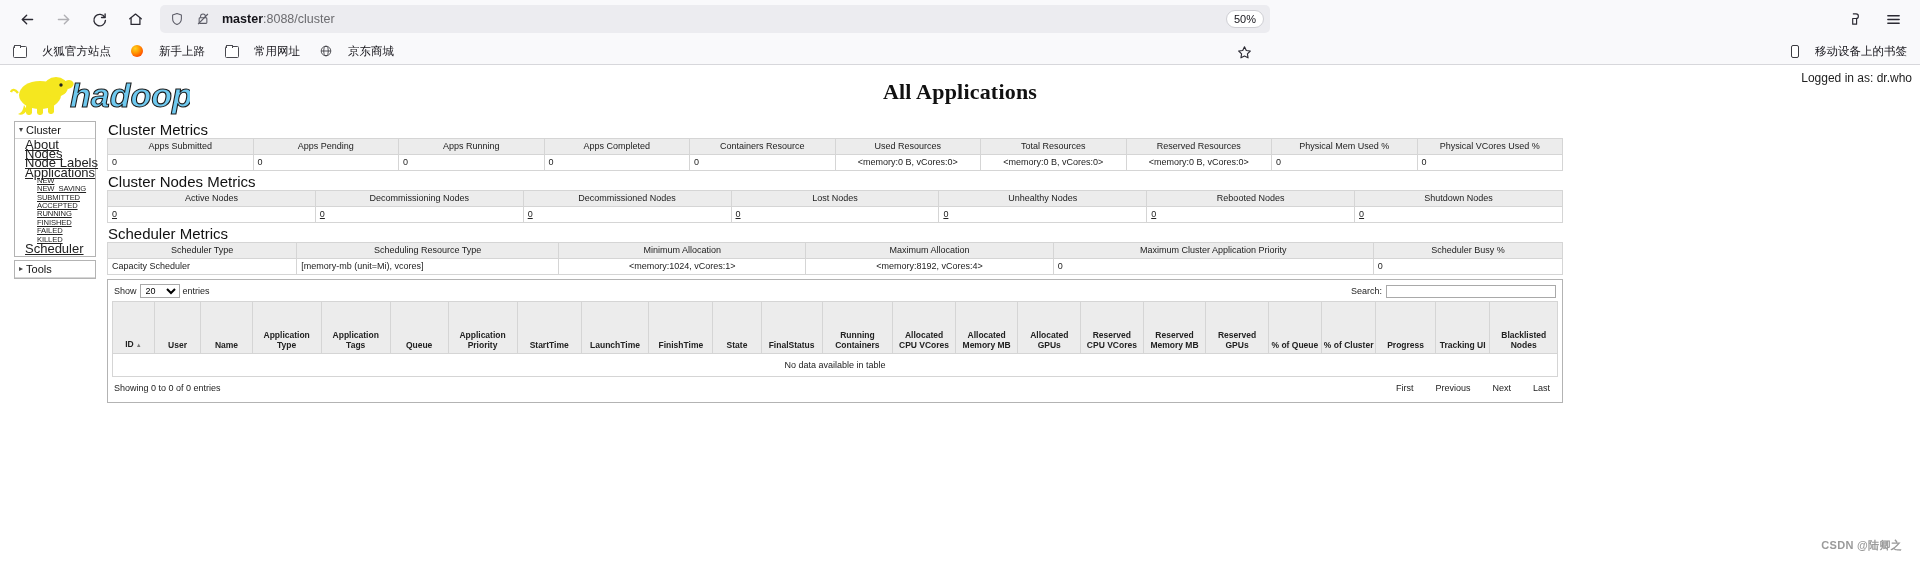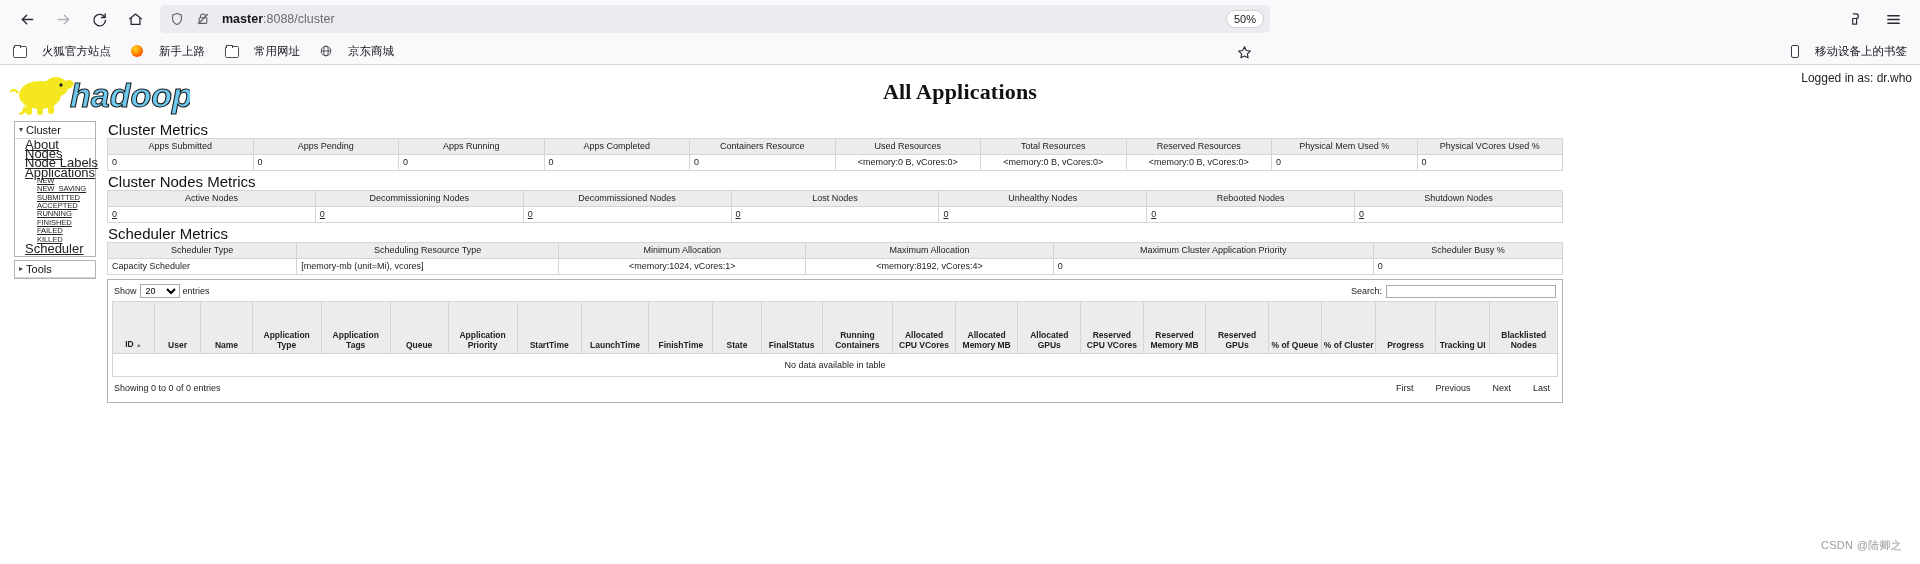--- a/index.html
+++ b/index.html
@@ -299,20 +299,21 @@
   #pager { display:flex; gap: 22px; padding-right: 6px; }
   #pager span { color: #222; }
 
   #watermark {
     position: absolute;
     right: 18px;
     bottom: 12px;
     font-size: 11px;
     color: #9a9a9a;
     letter-spacing: 0.3px;
+    font-weight: bold;
   }
 </style>
 </head>
 <body>
 
 <div id="browser-chrome">
   <div id="nav-bar">
 
     <div class="nav-btn" title="Back">
       <svg width="17" height="17" viewBox="0 0 20 20" fill="none" stroke="#2b2a33" stroke-width="1.6" stroke-linecap="round" stroke-linejoin="round">

